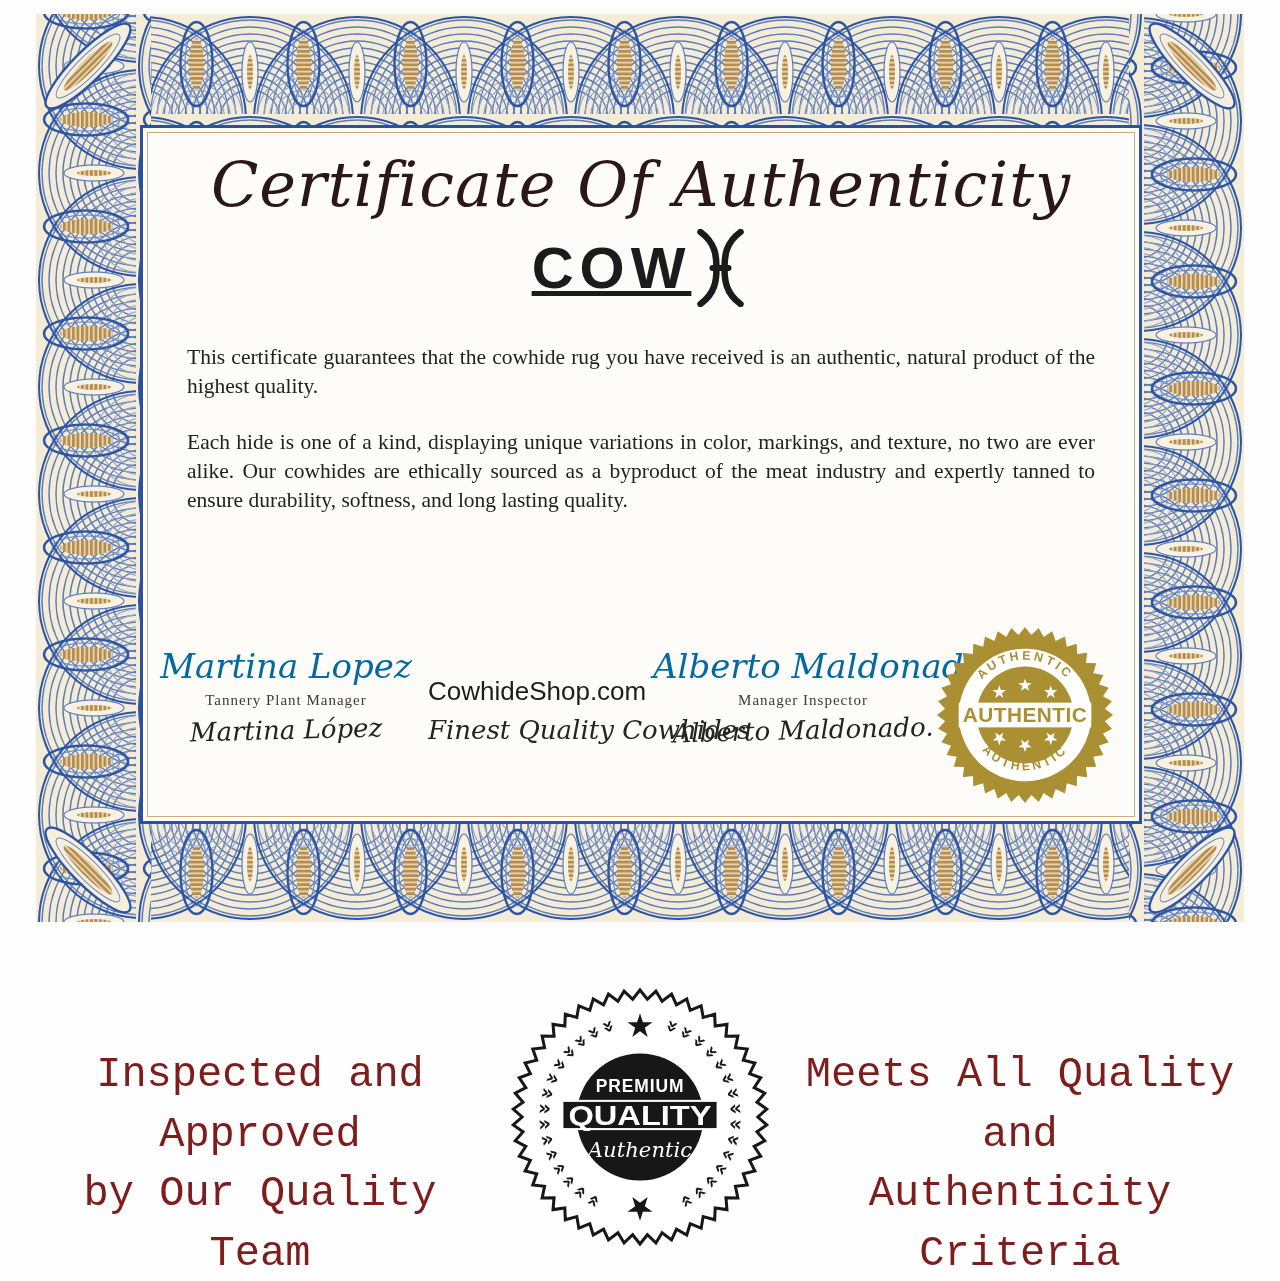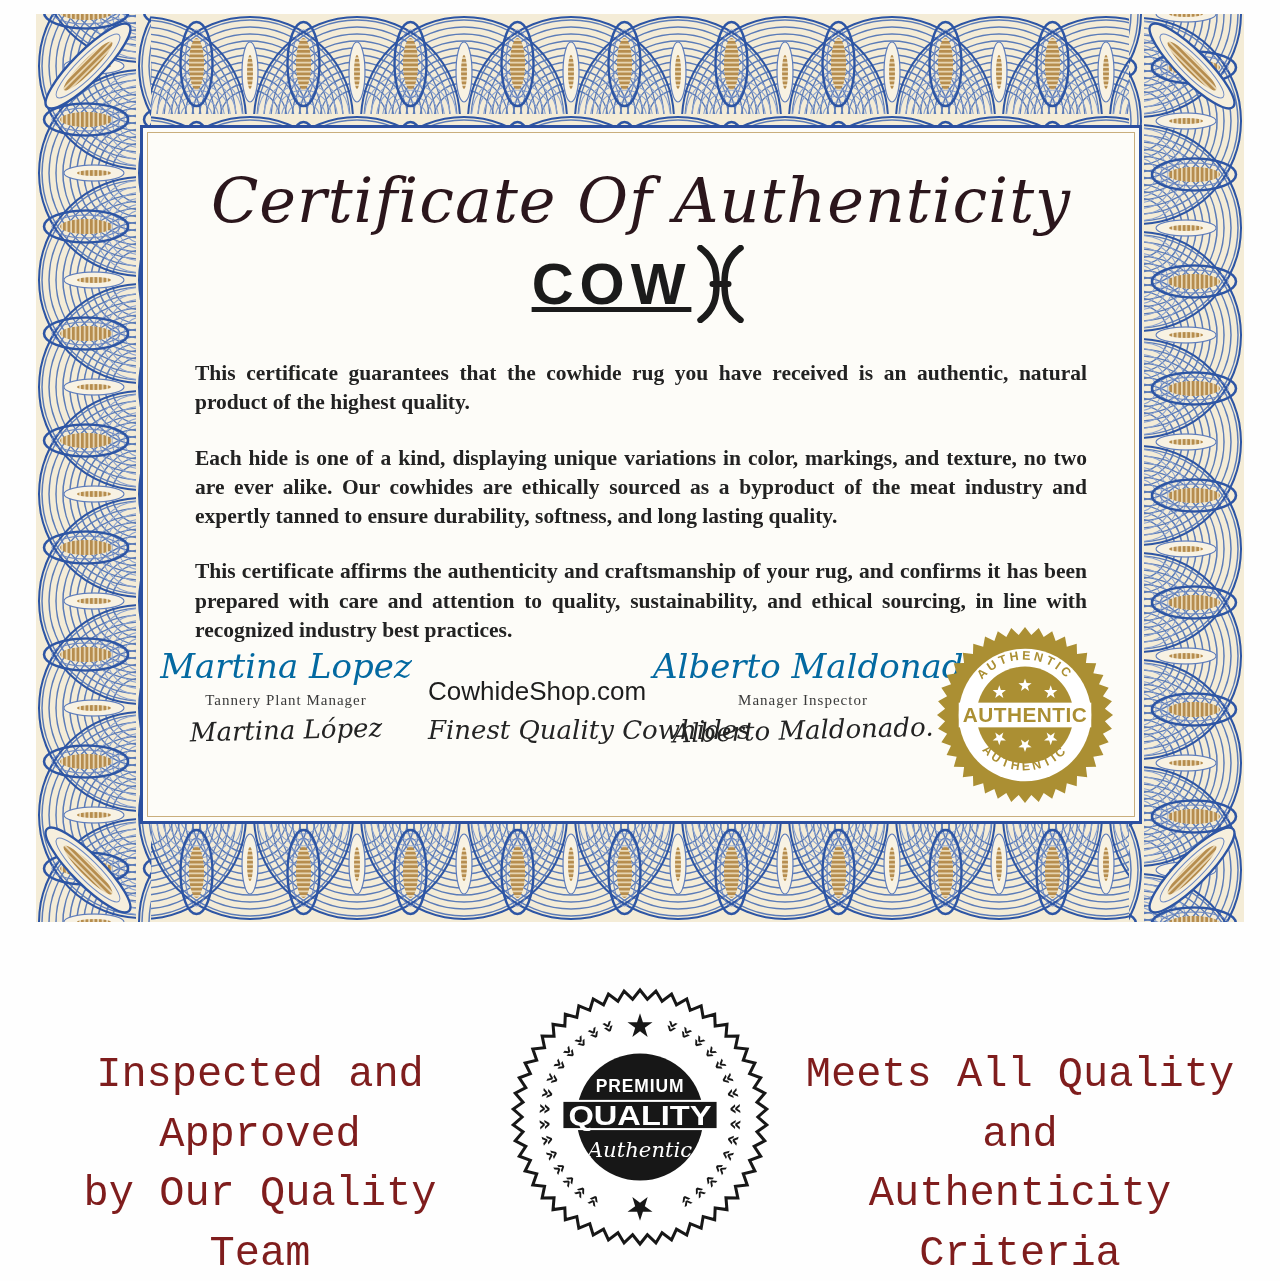--- a/index.html
+++ b/index.html
@@ -7,30 +7,30 @@
         font-family:"Liberation Serif",serif;color:#1f1f1f;}
 
   
   .certificate{position:absolute;left:36px;top:14px;width:1208px;height:908px;}
   .border-svg{position:absolute;left:0;top:0;width:1208px;height:908px;}
 
   .inner-panel{position:absolute;left:104px;top:111px;width:1002px;height:699px;
     box-sizing:border-box;background:#fdfcf8;border:3px solid #2c4f9f;
     box-shadow:inset 0 0 0 4px #fdfcf8, inset 0 0 0 5px #c9ae7d;}
 
-  .title{margin:40px 20px 0;text-align:center;font-family:"DejaVu Serif",serif;
+  .title{margin:24px 20px 0;text-align:center;font-family:"DejaVu Serif",serif;
     font-style:italic;font-weight:500;font-size:62px;line-height:1.05;color:#2b161c;
     letter-spacing:1px;}
   .logo{margin-top:12px;display:flex;justify-content:center;align-items:center;
     font-family:"Liberation Sans",sans-serif;font-weight:800;font-size:58px;
     letter-spacing:6px;color:#1b1b1b;line-height:1;text-decoration:underline;}
   .logo-h{width:53px;height:78px;margin:0 3px;}
 
   .body-copy{margin:36px 36px 0;}
-  .body-copy p{margin:0 16px 26px;font-size:21.5px;line-height:1.36;text-align:justify;color:#222;font-weight:bold;}
+  .body-copy p{margin:0 8px 26px;font-size:21.5px;line-height:1.36;text-align:justify;color:#222;}
 
   .sig-row{position:absolute;left:0;top:518px;width:100%;height:180px;}
   .sig-block{position:absolute;text-align:center;}
   .sig-martina{left:7px;width:272px;}
   .sig-site{left:285px;width:190px;padding-top:30px;}
   .sig-alberto{left:510px;width:300px;}
   .sig-name{font-family:"DejaVu Serif",serif;font-style:italic;font-size:34px;color:#0369a1;white-space:nowrap;}
   .sig-role{font-size:15px;letter-spacing:1px;color:#3a3a3a;margin-top:6px;}
   .sig-script{font-family:"DejaVu Serif",serif;font-style:italic;font-size:26px;color:#232323;margin-top:6px;transform:rotate(-1.5deg);}
   .site-name{font-family:"Liberation Sans",sans-serif;font-weight:normal;font-size:26px;color:#1d1d1d;white-space:nowrap;}
@@ -150,21 +150,20 @@
             <path d="M6,3 C21,14 22,27 22,39 C22,51 21,64 6,75"></path>
             <path d="M46,3 C31,14 30,27 30,39 C30,51 31,64 46,75"></path>
             <path d="M18,39 L34,39" stroke-width="6"></path>
           </g>
         </svg>
       </div>
 
       <div class="body-copy">
         <p>This certificate guarantees that the cowhide rug you have received is an authentic, natural product of the highest quality.</p>
         <p>Each hide is one of a kind, displaying unique variations in color, markings, and texture, no two are ever alike. Our cowhides are ethically sourced as a byproduct of the meat industry and expertly tanned to ensure durability, softness, and long lasting quality.</p>
-        <p>This certificate affirms the authenticity and craftsmanship of your rug, and confirms it has been prepared with care and attention to quality, sustainability, and ethical sourcing, in line with recognized industry best practices.</p>
       </div>
 
       <div class="sig-row">
         <div class="sig-block sig-martina">
           <div class="sig-name">Martina Lopez</div>
           <div class="sig-role">Tannery Plant Manager</div>
           <div class="sig-script">Martina López</div>
         </div>
 
         <div class="sig-block sig-site">

